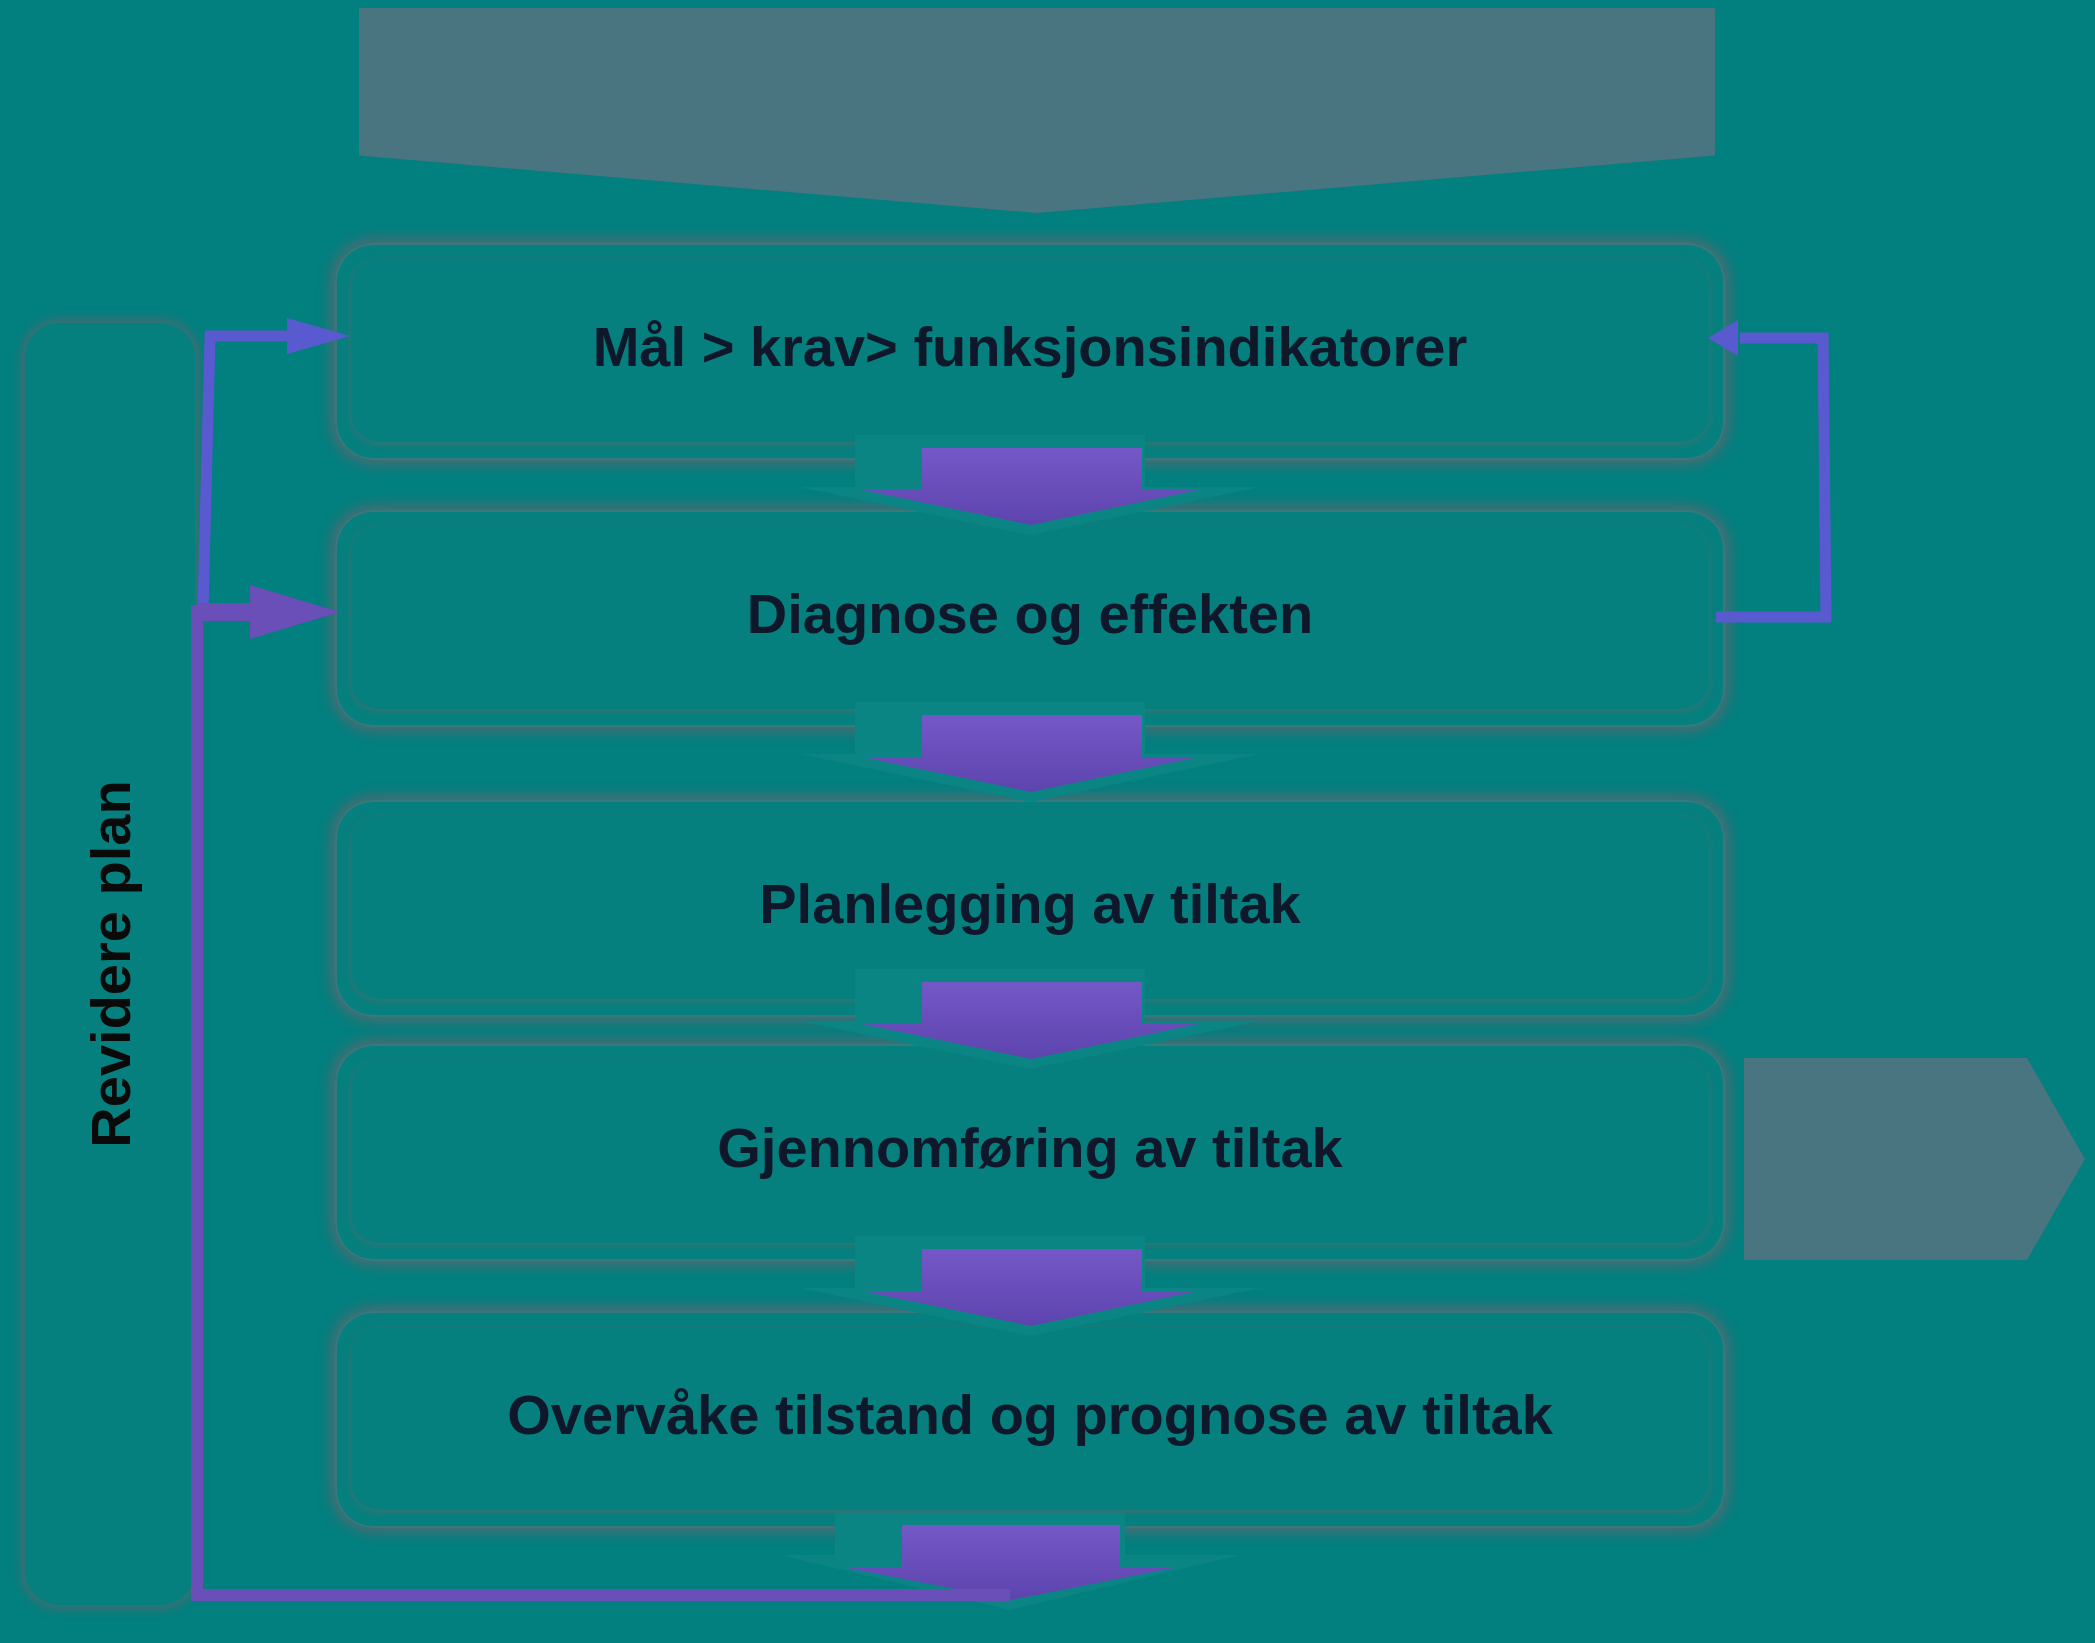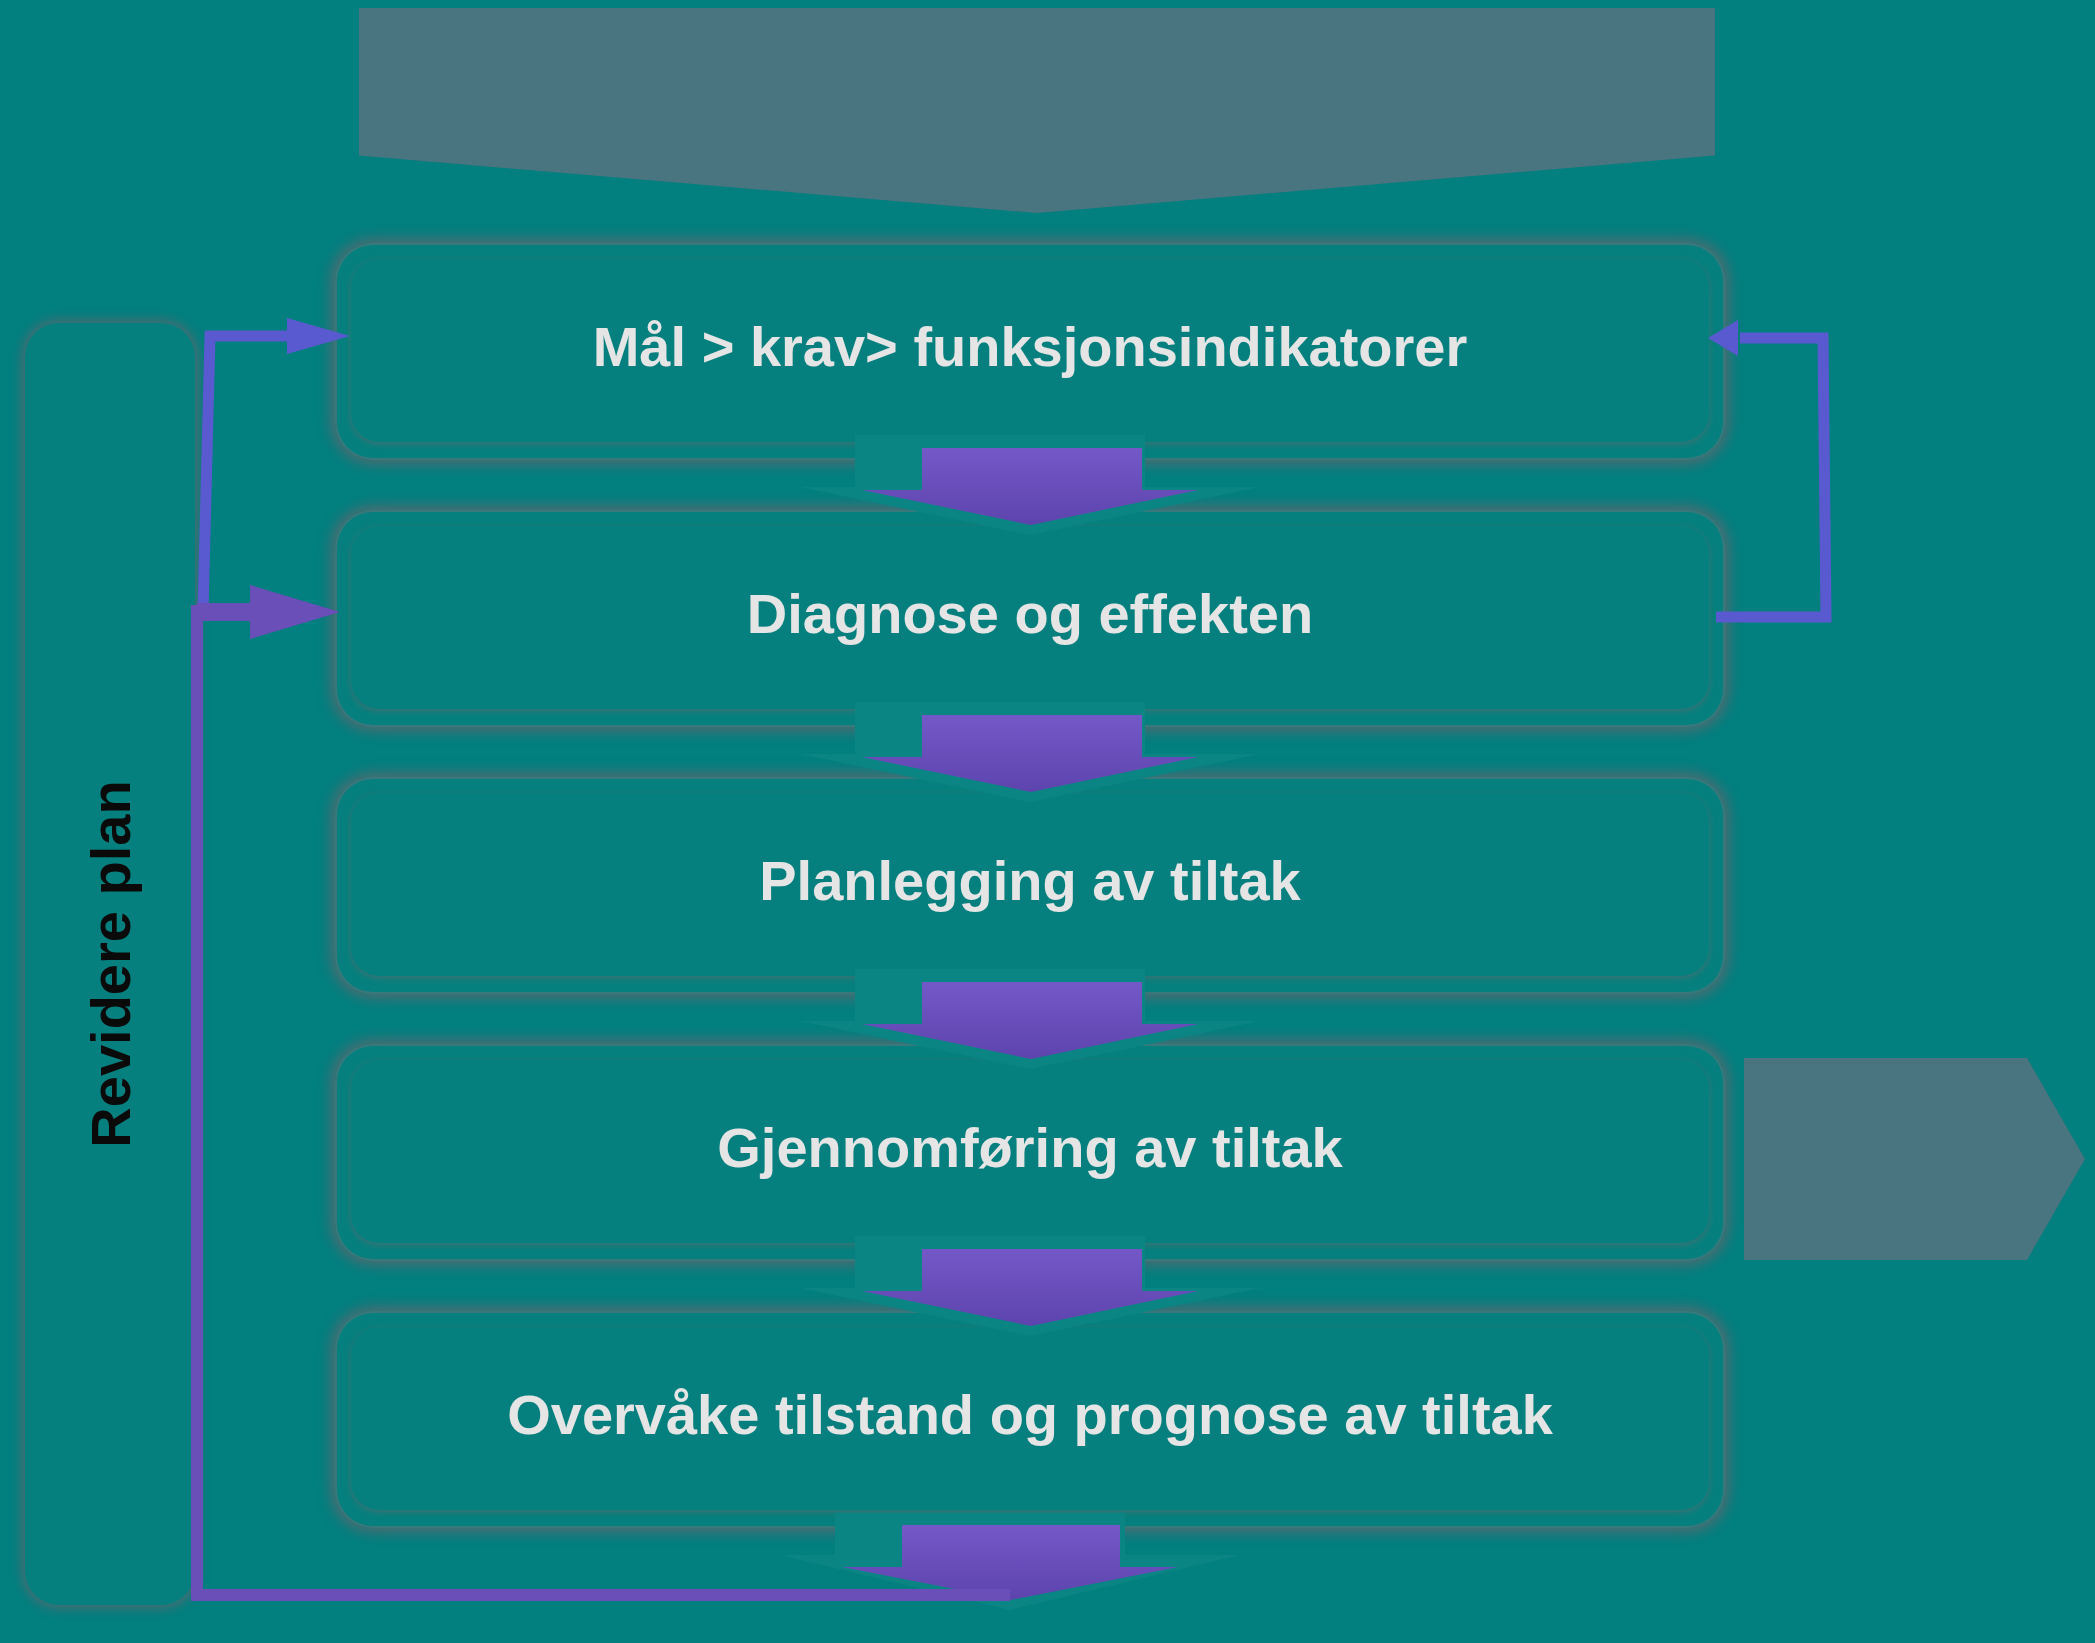--- a/index.html
+++ b/index.html
@@ -6,21 +6,21 @@
   body{width:2095px;height:1643px;background:#027f7f;position:relative;overflow:hidden;font-family:"Liberation Sans","DejaVu Sans",sans-serif;}
   .banner{position:absolute;left:359px;top:8px;width:1356px;height:205px;background:#48757f;
     clip-path:polygon(0 0,100% 0,100% 72%,50% 100%,0 72%);}
   .chevron{position:absolute;left:1744px;top:1058px;width:341px;height:202px;background:#48757f;
     clip-path:polygon(0 0,83% 0,100% 50%,83% 100%,0 100%);}
   .step{position:absolute;left:335px;width:1390px;height:217px;border-radius:38px;background:#06807e;
     box-shadow:0 0 14px 4px rgba(110,100,110,0.75), inset 0 0 0 2px rgba(120,110,120,0.45);
     display:flex;align-items:center;justify-content:center;}
   .step::after{content:"";position:absolute;left:16px;right:16px;top:16px;bottom:18px;border-radius:28px;
     box-shadow:0 2px 6px rgba(110,100,110,0.55);pointer-events:none;}
-  .step-label{font-weight:bold;font-size:56px;color:#e5e5e5;letter-spacing:0px;position:relative;z-index:2;margin-top:-10px;}
+  .step-label{font-weight:bold;font-size:56px;color:#0f172a;letter-spacing:0px;position:relative;z-index:2;margin-top:-10px;}
   .side{position:absolute;left:25px;top:323px;width:170px;height:1282px;border-radius:34px;background:#06807e;
     box-shadow:0 0 12px 3px rgba(110,100,110,0.7);}
   .side-label{position:absolute;left:50%;top:50%;transform:translate(-50%,-50%) rotate(-90deg);
     white-space:nowrap;font-weight:bold;font-size:56px;color:#0a0a0a;}
   svg.overlay{position:absolute;left:0;top:0;pointer-events:none;}
 </style>
 </head>
 <body>
 
 <div class="banner"></div>
@@ -29,21 +29,21 @@
 <div class="side">
   <span class="side-label">Revidere plan</span>
 </div>
 
 <div class="step" style="top:243px;">
   <span class="step-label">Mål &gt; krav&gt; funksjonsindikatorer</span>
 </div>
 <div class="step" style="top:510px;">
   <span class="step-label">Diagnose og effekten</span>
 </div>
-<div class="step" style="top:777px;">
+<div class="step" style="top:800px;">
   <span class="step-label">Planlegging av tiltak</span>
 </div>
 <div class="step" style="top:1044px;">
   <span class="step-label">Gjennomføring av tiltak</span>
 </div>
 <div class="step" style="top:1311px;">
   <span class="step-label">Overvåke tilstand og prognose av tiltak</span>
 </div>
 
 <svg class="overlay" width="2095" height="1643" viewBox="0 0 2095 1643">

